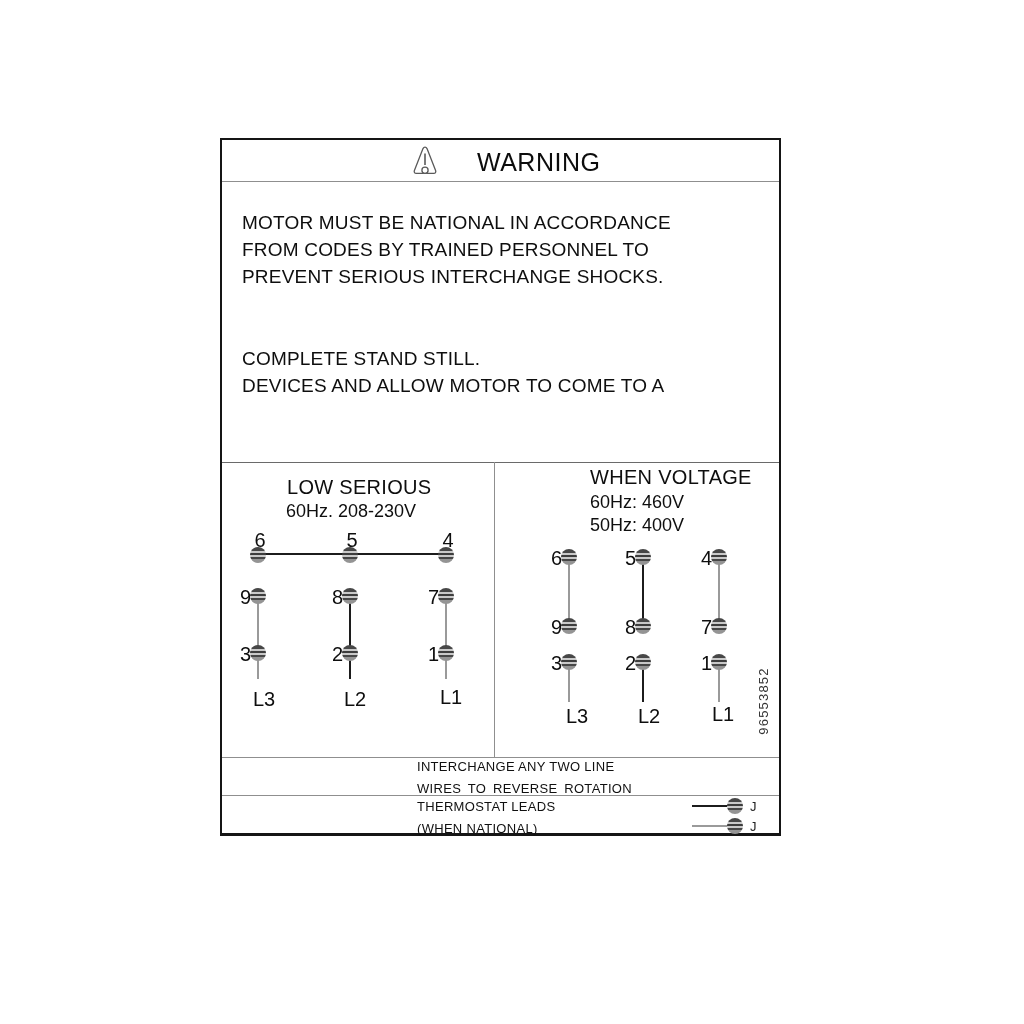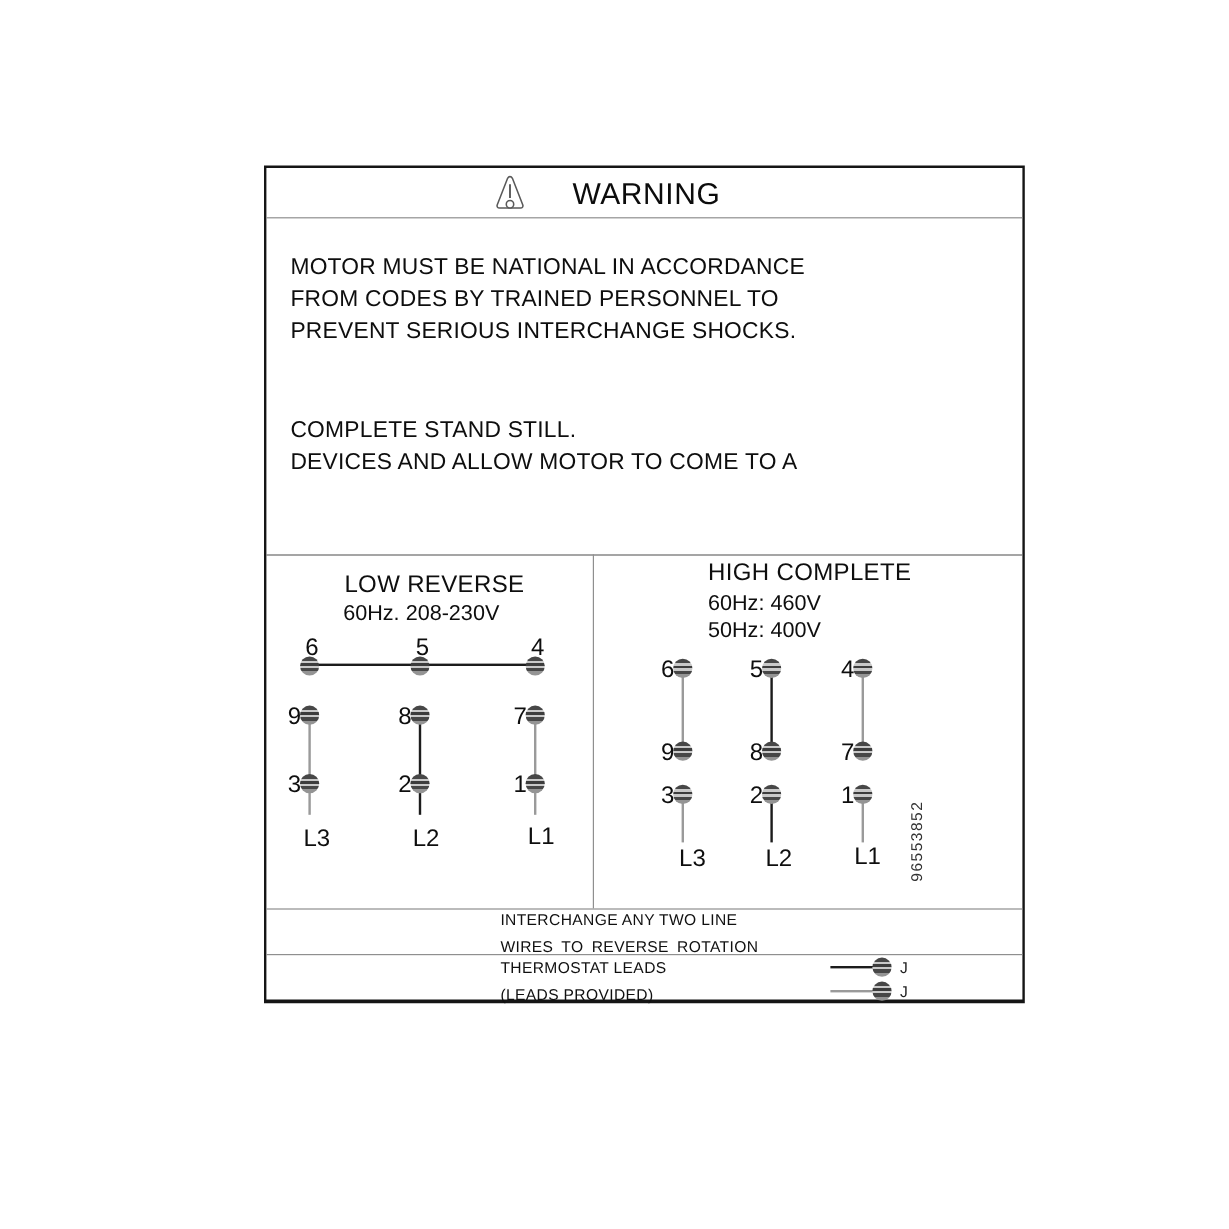--- a/index.html
+++ b/index.html
@@ -1,18 +1,18 @@
 <!DOCTYPE html>
 <html><head>
 <meta charset="utf-8">
 <style>
   html,body{margin:0;padding:0;background:#ffffff;}
   .page{position:relative;width:1024px;height:1024px;background:#ffffff;overflow:hidden;
         font-family:"Liberation Sans", sans-serif;color:#111;}
-  .label{position:absolute;left:220px;top:138px;width:634px;height:698px;box-sizing:border-box;
+  .label{position:absolute;left:220px;top:138px;width:561px;height:698px;box-sizing:border-box;
          border:2px solid #151515;border-bottom-width:3px;background:#fff;}
   .abs{position:absolute;}
   .hline{position:absolute;height:1px;background:#8f8f8f;left:0;right:0;}
   .vline{position:absolute;width:1px;background:#8f8f8f;}
   .warn-title{font-size:25px;letter-spacing:.5px;color:#0c0c0c;white-space:nowrap;}
   .bodytext{font-size:19px;line-height:27px;letter-spacing:.2px;white-space:nowrap;color:#0e0e0e;}
   .sect-title{font-size:20px;letter-spacing:.3px;white-space:nowrap;color:#0e0e0e;}
   .sect-sub{font-size:18px;white-space:nowrap;color:#0e0e0e;}
   .num{font-size:20px;color:#0e0e0e;width:26px;text-align:right;white-space:nowrap;}
   .num-c{font-size:20px;color:#0e0e0e;width:24px;text-align:center;white-space:nowrap;}
@@ -52,21 +52,21 @@
       <div class="bodytext">PREVENT SERIOUS INTERCHANGE SHOCKS.</div>
     </div>
     <div class="abs" style="left:20px;top:205px;">
       <div class="bodytext">COMPLETE STAND STILL.</div>
       <div class="bodytext">DEVICES AND ALLOW MOTOR TO COME TO A</div>
     </div>
 
     <div class="hline" style="top:322px;background:#6a6a6a;"></div>
     <div class="vline" style="left:272px;top:322px;height:295px;"></div>
 
-    <div class="abs sect-title" style="left:65px;top:336px;">LOW REVERSE</div>
+    <div class="abs sect-title" style="left:65px;top:336px;">LOW SERIOUS</div>
     <div class="abs sect-sub" style="left:64px;top:361px;">60Hz. 208-230V</div>
 
     <div class="wire-d" style="left:36px;top:413px;width:188px;height:2px;"></div>
 
     <div class="wire-g" style="left:35px;top:456px;width:2px;height:83px;"></div>
     <div class="wire-d" style="left:127px;top:456px;width:2px;height:83px;"></div>
     <div class="wire-g" style="left:223px;top:456px;width:2px;height:83px;"></div>
 
     <div class="abs num-c" style="left:26px;top:389px;">6</div>
     <div class="abs num-c" style="left:118px;top:389px;">5</div>
@@ -87,21 +87,21 @@
     <div class="abs num" style="left:95px;top:503px;">2</div>
     <div class="abs num" style="left:191px;top:503px;">1</div>
     <span class="term" style="left:28px;top:505px;"></span>
     <span class="term" style="left:120px;top:505px;"></span>
     <span class="term" style="left:216px;top:505px;"></span>
 
     <div class="abs llab" style="left:22px;top:548px;">L3</div>
     <div class="abs llab" style="left:113px;top:548px;">L2</div>
     <div class="abs llab" style="left:209px;top:546px;">L1</div>
 
-    <div class="abs sect-title" style="left:368px;top:326px;">HIGH COMPLETE</div>
+    <div class="abs sect-title" style="left:368px;top:326px;">WHEN VOLTAGE</div>
     <div class="abs sect-sub" style="left:368px;top:352px;">60Hz: 460V</div>
     <div class="abs sect-sub" style="left:368px;top:375px;">50Hz: 400V</div>
 
     <div class="wire-g" style="left:346px;top:417px;width:2px;height:69px;"></div>
     <div class="wire-d" style="left:420px;top:417px;width:2px;height:69px;"></div>
     <div class="wire-g" style="left:496px;top:417px;width:2px;height:69px;"></div>
 
     <div class="wire-g" style="left:346px;top:522px;width:2px;height:40px;"></div>
     <div class="wire-d" style="left:420px;top:522px;width:2px;height:40px;"></div>
     <div class="wire-g" style="left:496px;top:522px;width:2px;height:40px;"></div>
@@ -132,21 +132,21 @@
     <div class="abs llab" style="left:481px;top:563px;">L1</div>
 
     <div class="abs pn" style="left:497px;top:553px;">96553852</div>
 
     <div class="hline" style="top:617px;"></div>
     <div class="abs small" style="left:195px;top:619px;">INTERCHANGE ANY TWO LINE</div>
     <div class="abs small" style="left:195px;top:641px;word-spacing:3px;">WIRES TO REVERSE ROTATION</div>
 
     <div class="hline" style="top:655px;"></div>
     <div class="abs small" style="left:195px;top:659px;">THERMOSTAT LEADS</div>
-    <div class="abs small" style="left:195px;top:681px;">(LEADS PROVIDED)</div>
+    <div class="abs small" style="left:195px;top:681px;">(WHEN NATIONAL)</div>
 
     <div class="wire-d" style="left:470px;top:665px;width:36px;height:2px;"></div>
     <span class="term-sm" style="left:505px;top:658px;"></span>
     <div class="abs jlab" style="left:528px;top:659px;">J</div>
 
     <div class="wire-g" style="left:470px;top:685px;width:36px;height:2px;"></div>
     <span class="term-sm" style="left:505px;top:678px;"></span>
     <div class="abs jlab" style="left:528px;top:679px;">J</div>
 
   </div>

